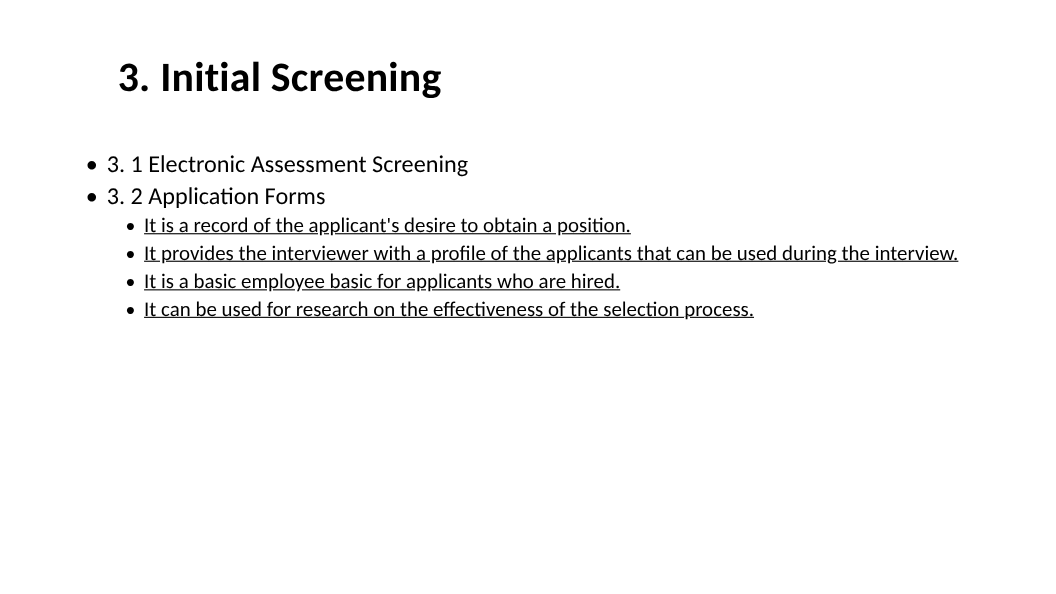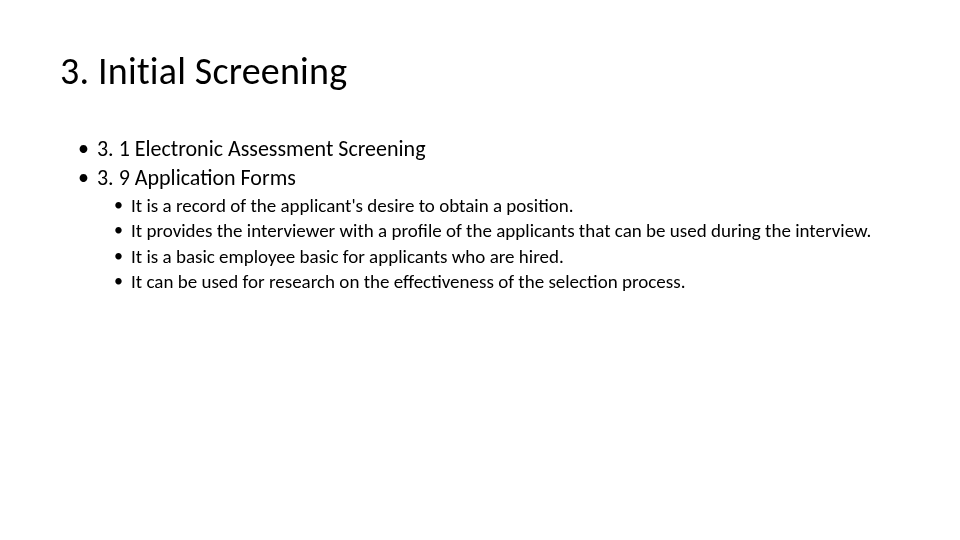--- a/index.html
+++ b/index.html
@@ -11,23 +11,24 @@
       width: 960px;
       height: 540px;
       background: #ffffff;
       font-family: Calibri, "Segoe UI", Arial, sans-serif;
       color: #000000;
       padding: 48px 60px 40px 60px;
       overflow: hidden;
     }
     .slide-title {
       font-size: 38px;
-      font-weight: 400;
+      font-weight: 700;
       margin-bottom: 42px;
       letter-spacing: 0.2px;
+      margin-left: 47px;
     }
     .content {
       font-size: 22px;
       line-height: 1.22;
     }
     .bullet-item {
       display: flex;
       align-items: flex-start;
       margin-bottom: 2px;
     }
@@ -53,38 +54,39 @@
       margin-bottom: 2px;
     }
     .sub-dot {
       flex: 0 0 auto;
       padding: 0 8px 0 54px;
       font-size: 18px;
     }
     .sub-text {
       flex: 1 1 auto;
       padding-right: 20px;
+      text-decoration: underline;
     }
   </style>
 </head>
 <body>
 
 <h1 class="slide-title">3. Initial Screening</h1>
 
 <div class="content">
 
   <div class="bullet-item">
     <span class="bullet-dot">•</span>
     <span class="bullet-text">3. 1 Electronic Assessment Screening</span>
   </div>
 
 
   <div class="bullet-item">
     <span class="bullet-dot">•</span>
-    <span class="bullet-text">3. 9 Application Forms</span>
+    <span class="bullet-text">3. 2 Application Forms</span>
   </div>
 
 
   <div class="sub-list">
     <div class="sub-item">
       <span class="sub-dot">•</span>
       <span class="sub-text">It is a record of the applicant's desire to obtain a position.</span>
     </div>
     <div class="sub-item">
       <span class="sub-dot">•</span>

